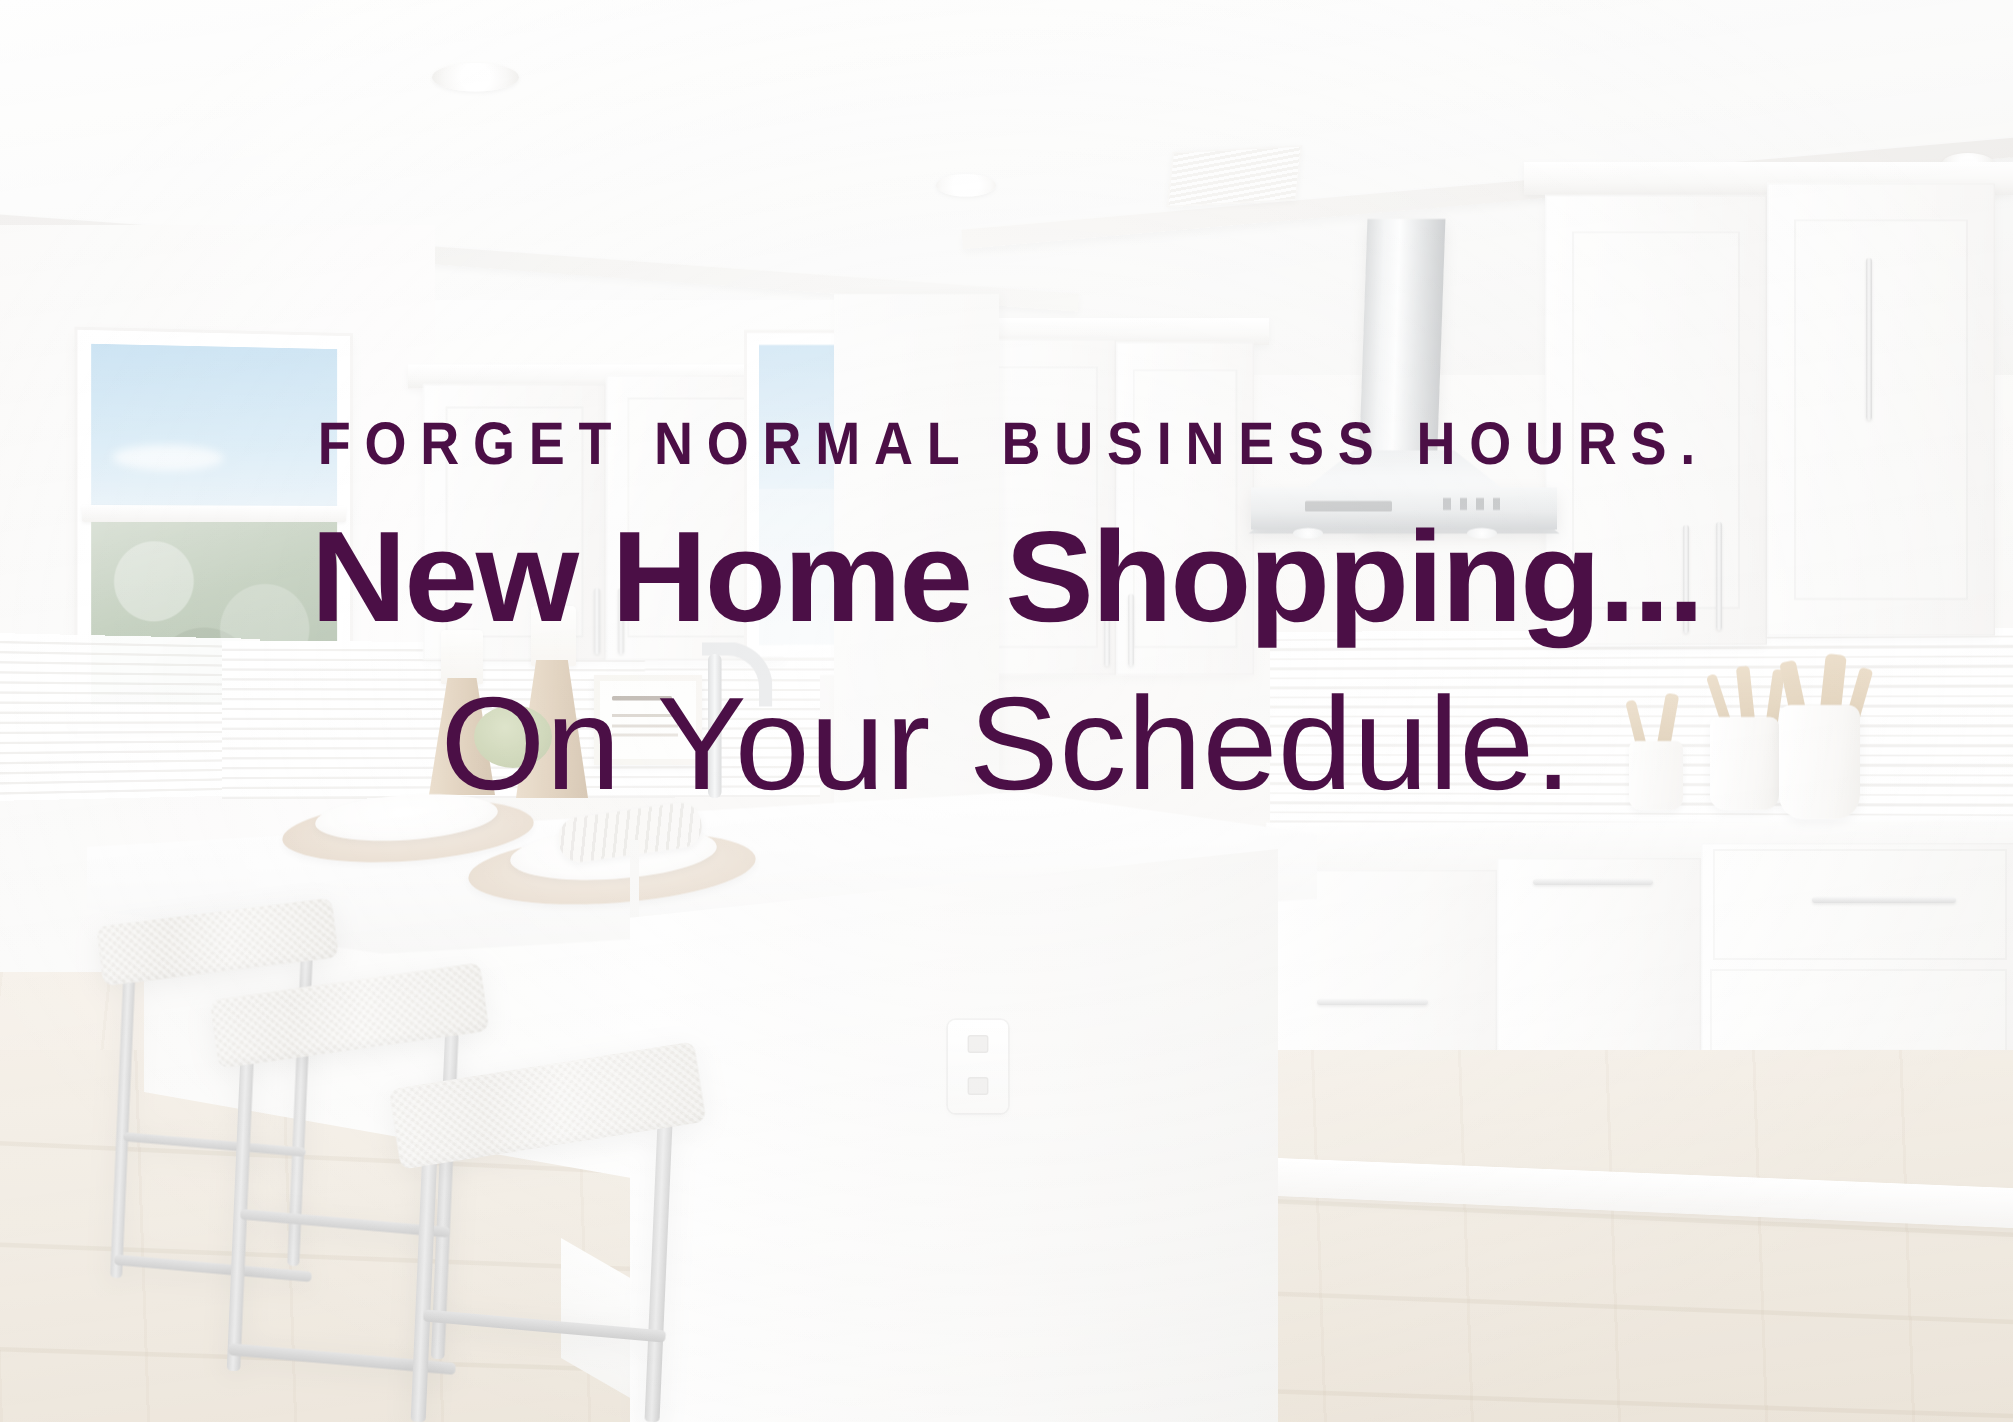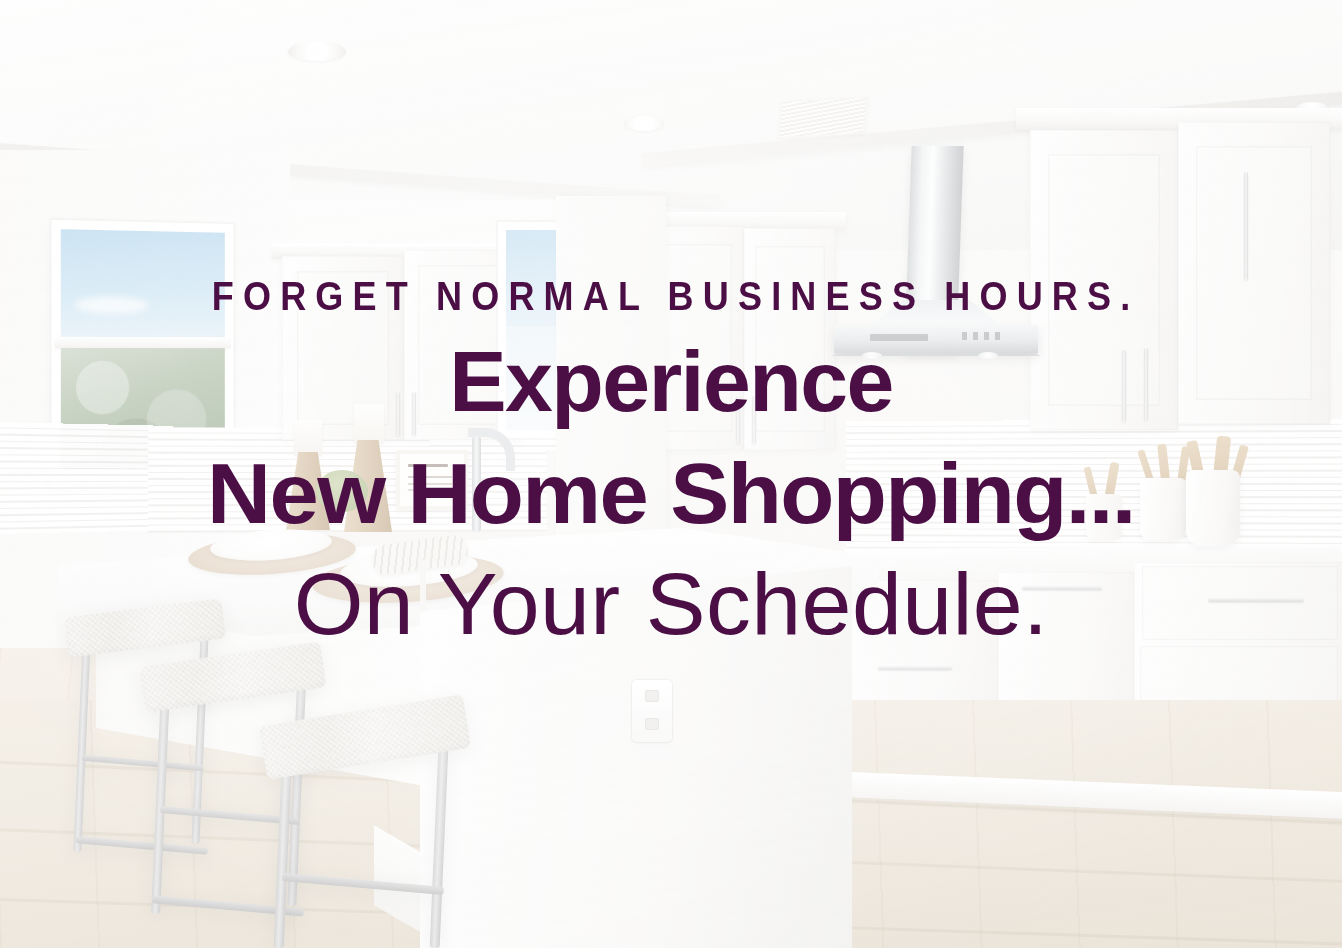--- a/index.html
+++ b/index.html
@@ -665,18 +665,17 @@
       <div class="rail s3-r2"></div>
       <div class="seat s3-seat"></div>
     </div>
 
     <div class="wash"></div>
     <div class="vignette"></div>
   </div>
 
   <div class="copy">
     <p class="eyebrow">FORGET NORMAL BUSINESS HOURS.</p>
-    <p class="hl hl-1">Experience</p>
     <p class="hl hl-2">New Home Shopping...</p>
     <p class="hl hl-3">On Your Schedule.</p>
   </div>
 
 </div>
 
 </body></html>

